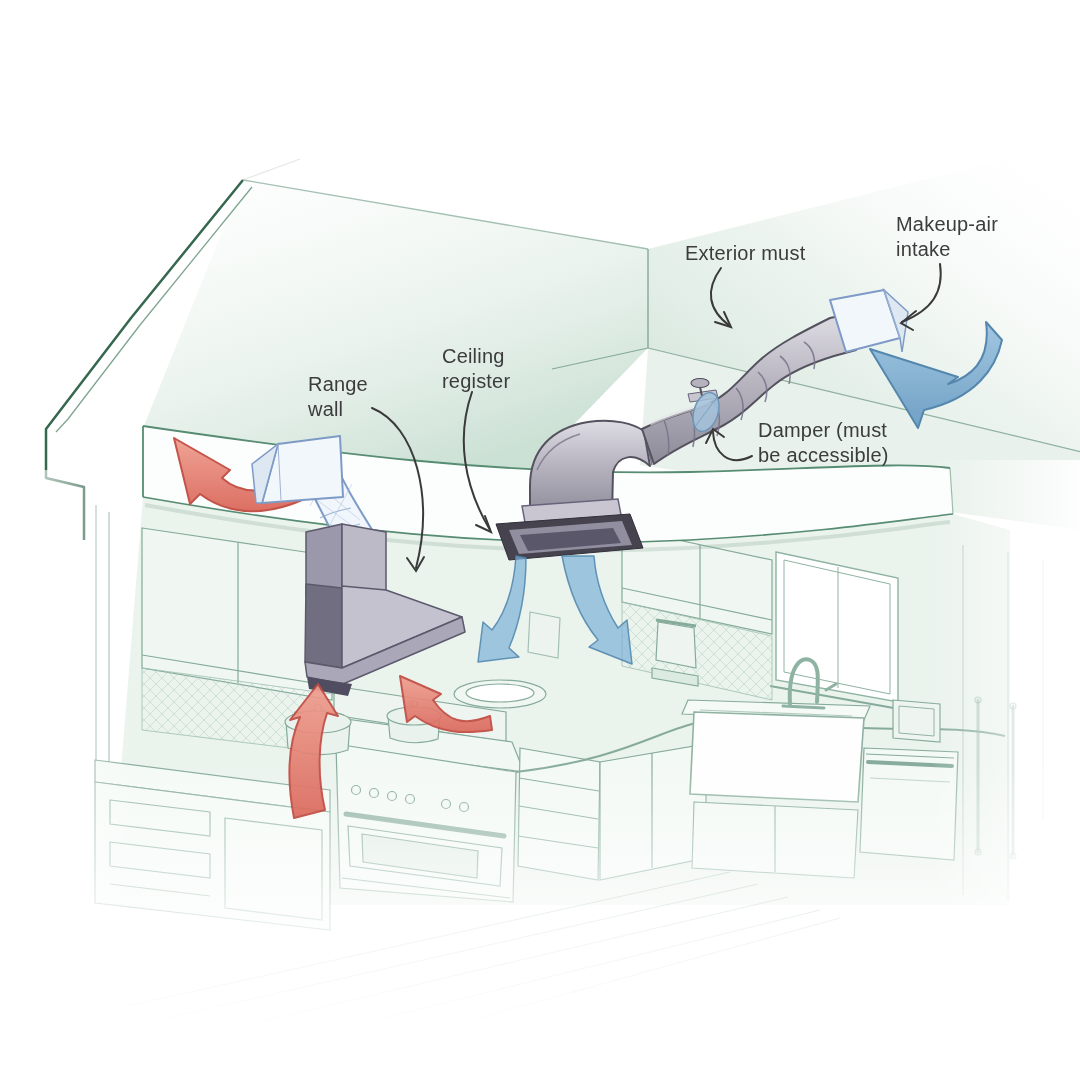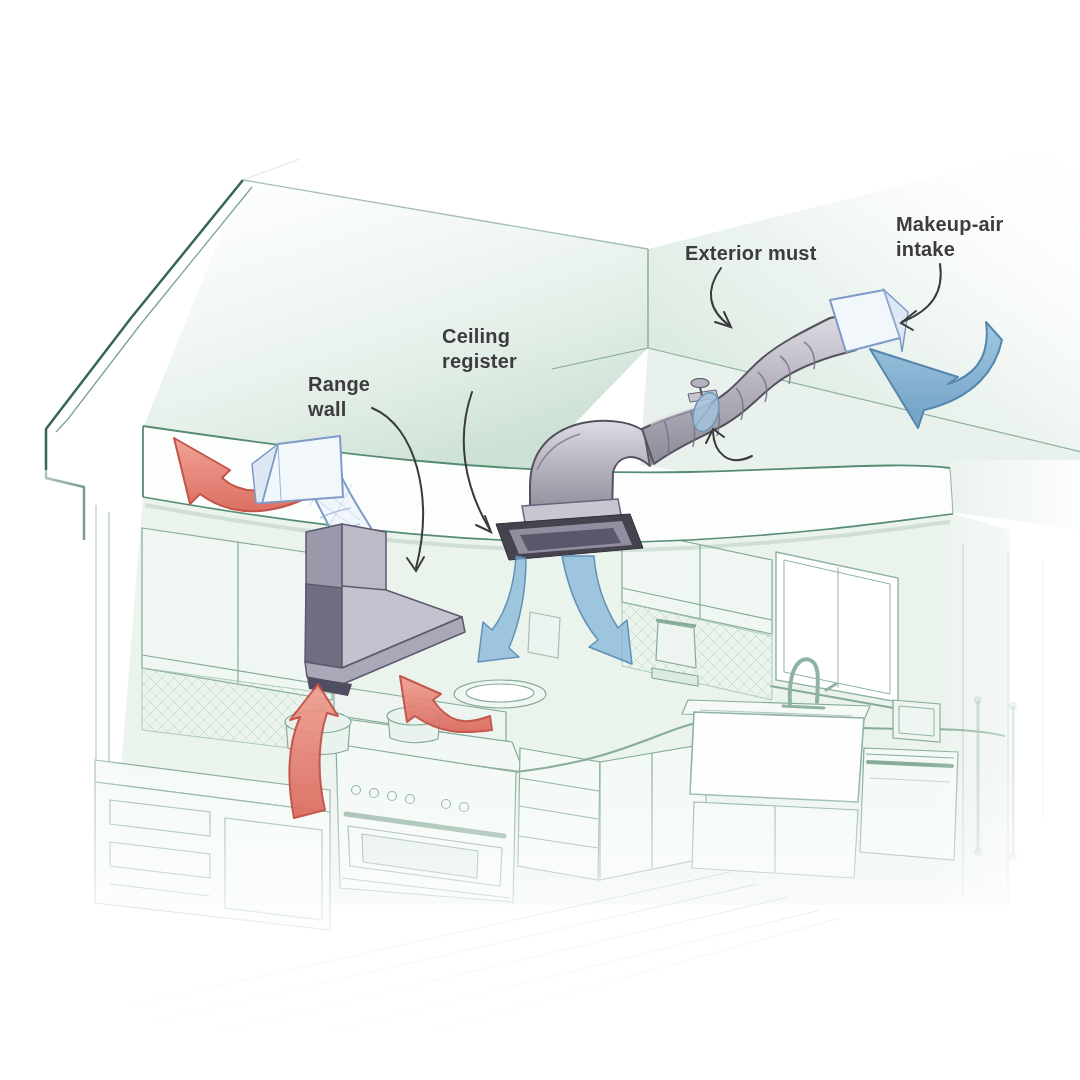--- a/index.html
+++ b/index.html
@@ -4,21 +4,21 @@
 <style>
   html,body { margin:0; padding:0; background:#ffffff; }
   .stage {
     position:relative; width:1080px; height:1080px;
     background:#ffffff; overflow:hidden;
     font-family:"Liberation Sans", sans-serif;
   }
   .stage svg { position:absolute; left:0; top:0; }
   .lbl {
     position:absolute;
-    font-weight:700; font-size:20px; line-height:25px;
+    font-weight:400; font-size:20px; line-height:25px;
     letter-spacing:.2px; color:#3c3c3c; white-space:nowrap;
   }
   .lbl span { display:block; }
 </style>
 </head>
 <body>
 
 <div class="stage">
 
 <svg width="1080" height="1080" viewBox="0 0 1080 1080">
@@ -281,25 +281,29 @@
     <path d="M 916,311 L 901,323 L 913,330"></path>
     <path d="M 752,456 C 728,468 714,452 713,432"></path>
     <path d="M 706,443 L 713,429 L 724,437"></path>
   </g>
 </svg>
 
   <div class="lbl" style="left:308px; top:372px">
     <span>Range</span>
     <span>wall</span>
   </div>
-  <div class="lbl" style="left:442px; top:324px">
+  <div class="lbl" style="left:442px; top:344px">
     <span>Ceiling</span>
     <span>register</span>
   </div>
   <div class="lbl" style="left:685px; top:241px">
     <span>Exterior must</span>
   </div>
   <div class="lbl" style="left:896px; top:212px">
     <span>Makeup-air</span>
     <span>intake</span>
   </div>
+  <div class="lbl" style="left:758px; top:418px">
+    <span>Damper (must</span>
+    <span>be accessible)</span>
+  </div>
 
 </div>
 
 </body></html>

